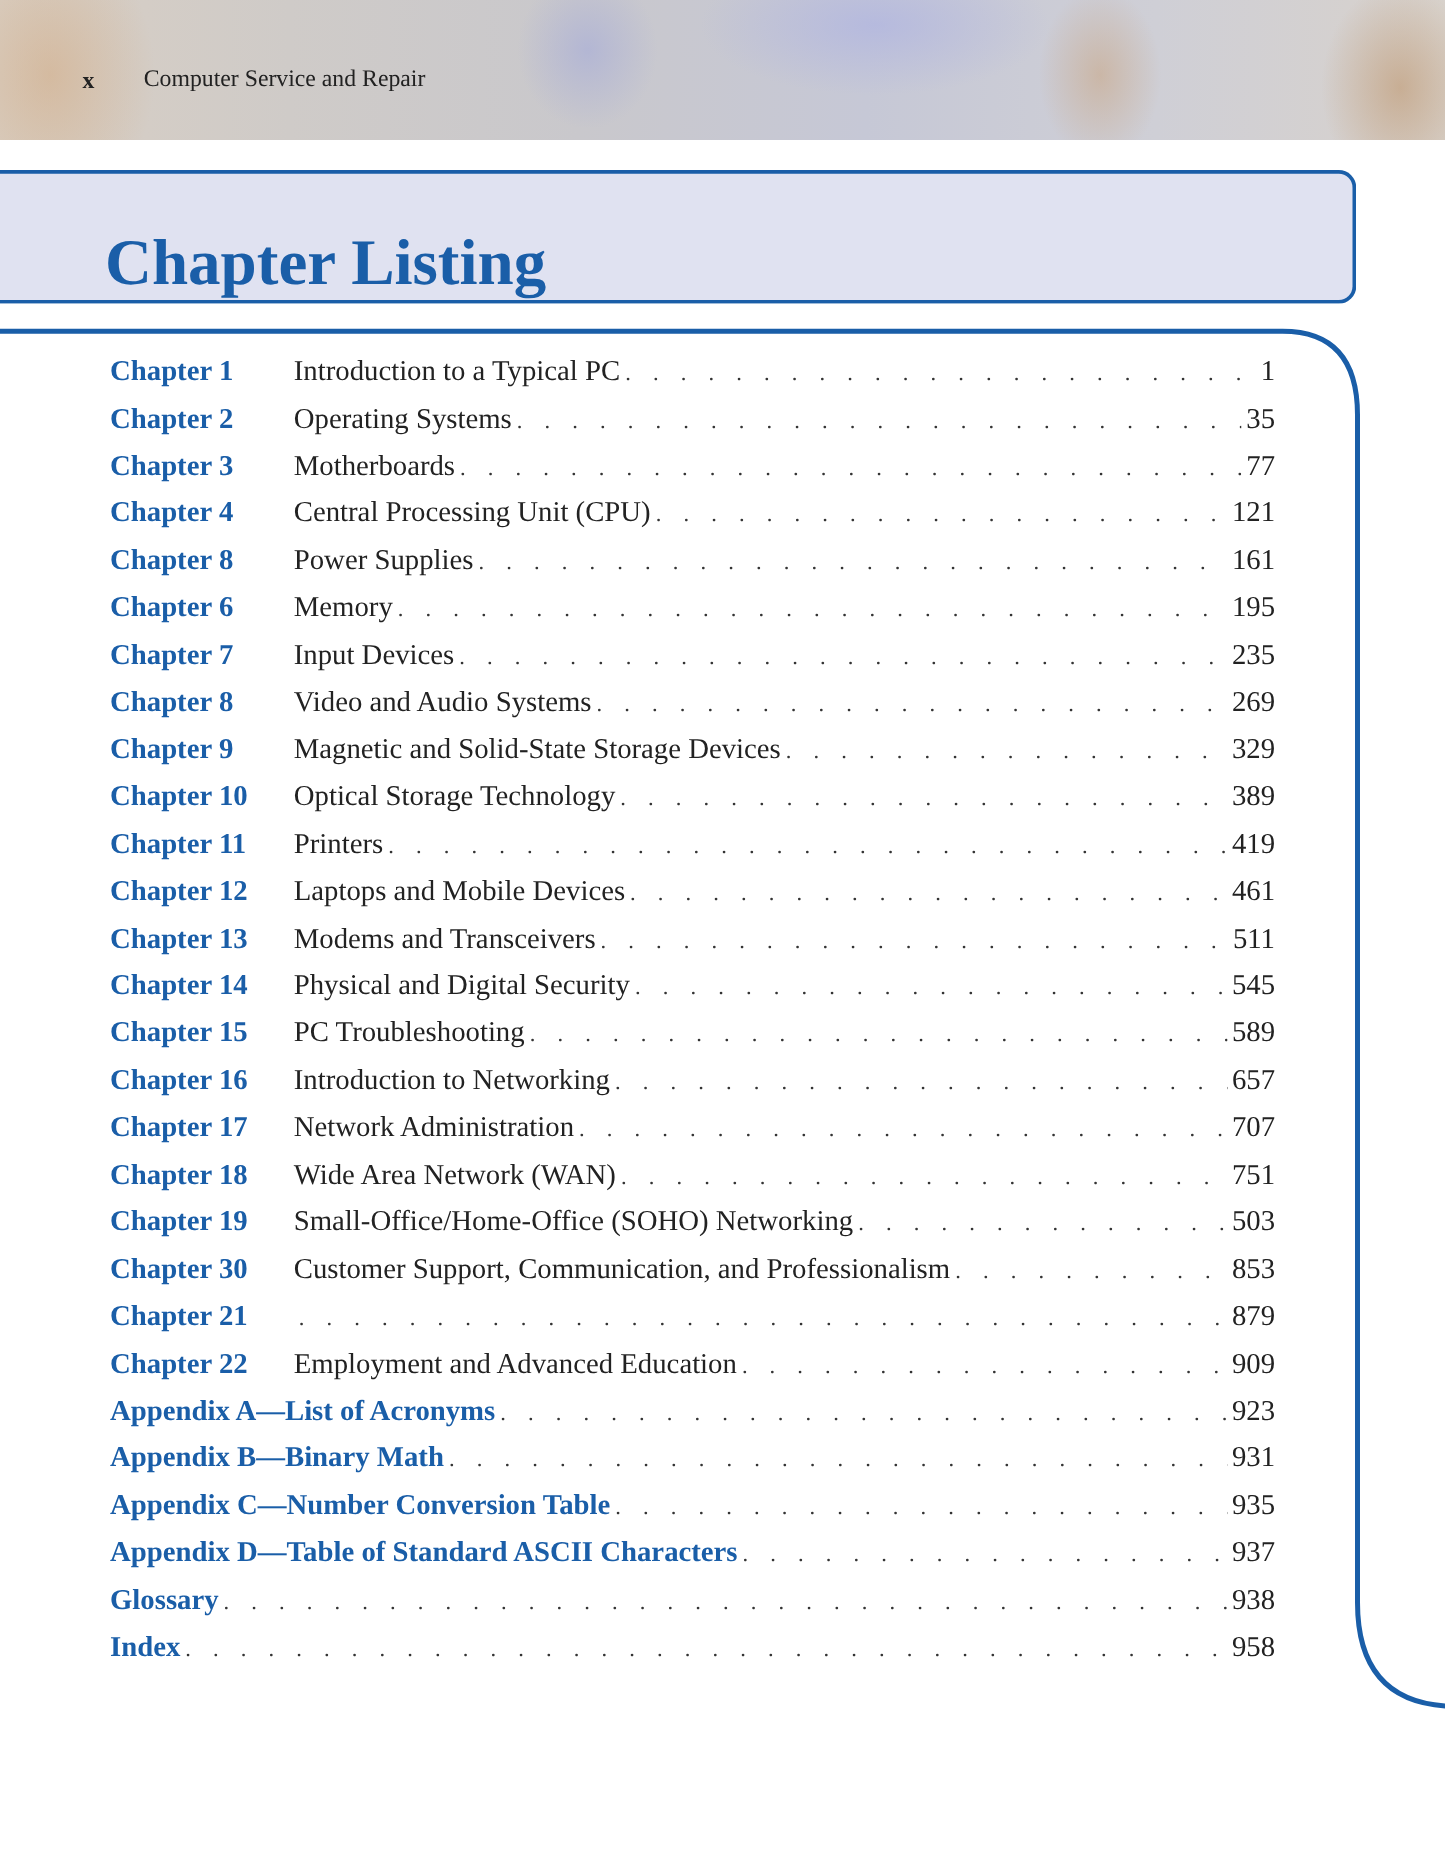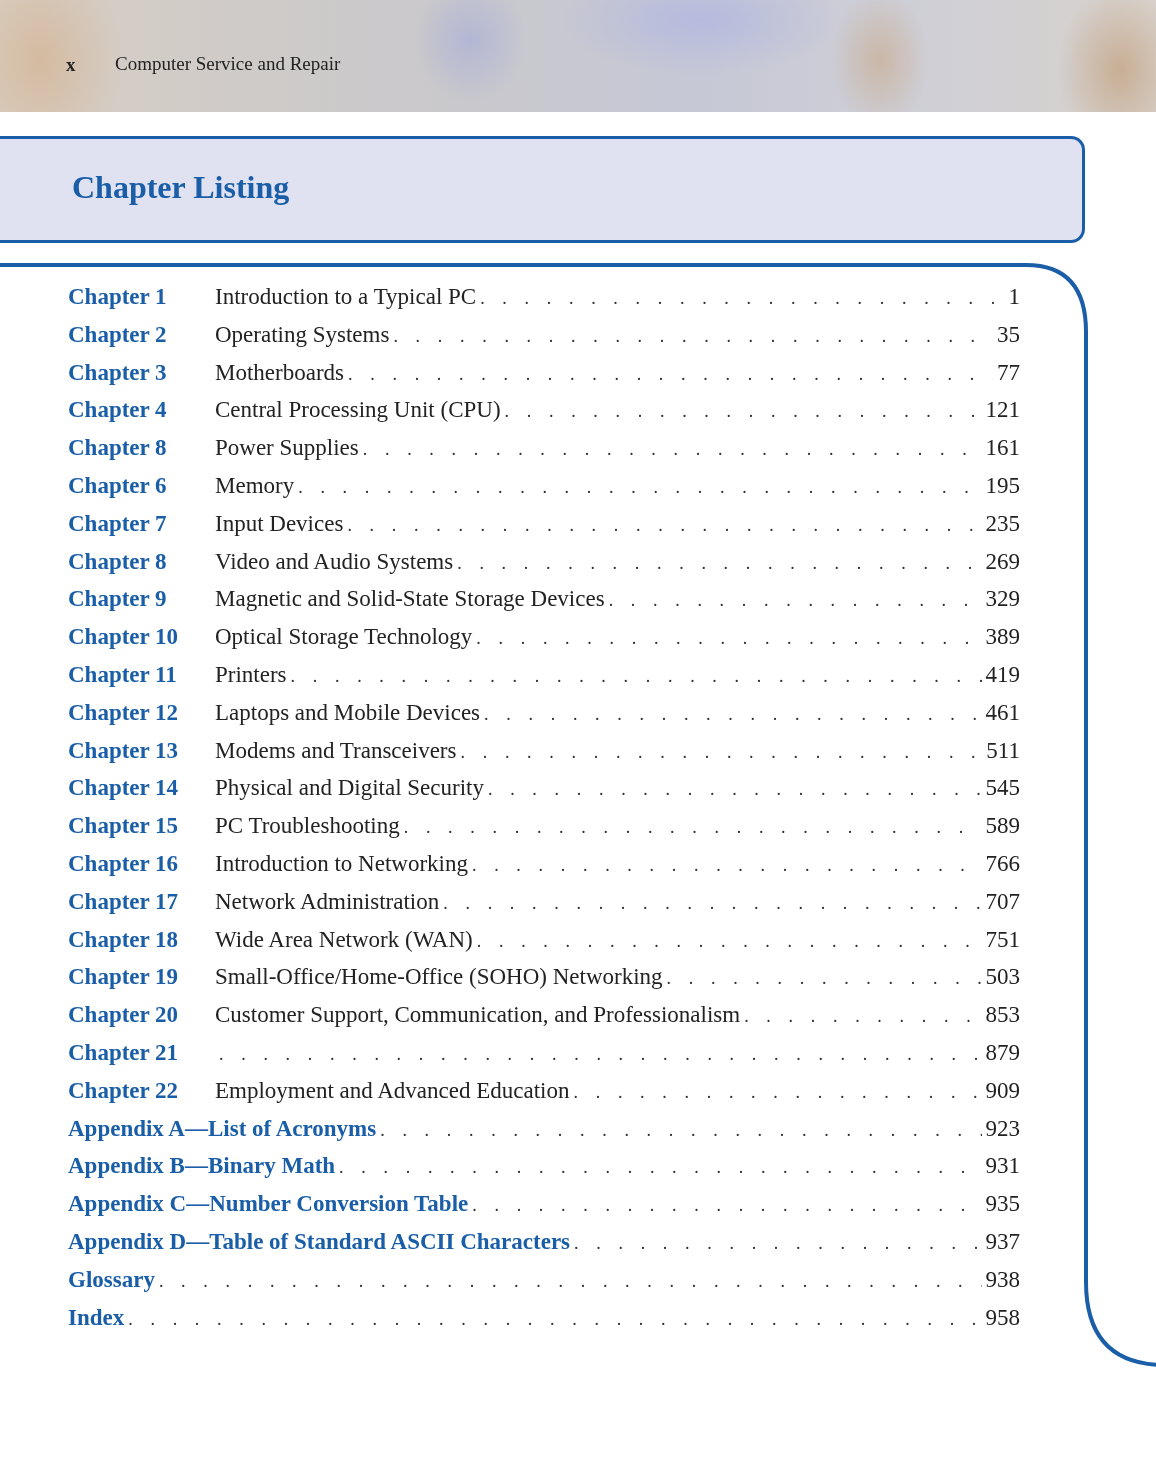--- a/index.html
+++ b/index.html
@@ -23,35 +23,35 @@
   }
   .banner .book-title {
     position:absolute; left:115px; top:53px; font-size:19px; color:#222;
   }
   .title-box {
     position:absolute; left:-4px; top:136px; width:1086px; height:101px;
     background:#e0e2f1; border:3px solid #1a5ea8; border-left:none;
     border-radius:0 14px 14px 0;
   }
   .title-box h1 {
-    position:absolute; left:72px; top:26px; margin:4px;
-    font-size:32px; font-weight:bold; color:#1a5ea8;
+    position:absolute; left:72px; top:26px; margin:16px;
+    font-size:52px; font-weight:bold; color:#1a5ea8;
   }
   .list-frame {
     position:absolute; left:-4px; top:262px; width:1180px; height:1106px;
     pointer-events:none;
   }
   .toc {
     position:absolute; left:68px; top:284px; width:952px;
   }
   .row {
     display:flex; align-items:baseline; height:37.8px; font-size:23px; color:#222;
   }
   .label {
-    color:#1a5ea8; font-weight:bold; white-space:nowrap;
+    color:#1a5ea8; font-weight:bold; white-space:nowrap;margin-left:20px;
   }
   .chap-label { width:147px; flex:none; }
   .entry-title { white-space:nowrap; }
   .leader {
     flex:1; overflow:hidden; white-space:nowrap; margin:0 4px;
     letter-spacing:6.6px; color:#333; font-size:18px;
   }
   .page { flex:none; text-align:right; }
 </style>
 </head>
@@ -158,42 +158,42 @@
   <div class="row">
       <span class="label chap-label">Chapter 15</span>
       <span class="entry-title">PC Troubleshooting</span>
       <span class="leader">. . . . . . . . . . . . . . . . . . . . . . . . . . . . . . . . . . . . . . . . . . . . . . . . . . . . . . . . . . . . . . . . . . . . . . . . . . . . . .</span>
       <span class="page">589</span>
     </div>
   <div class="row">
       <span class="label chap-label">Chapter 16</span>
       <span class="entry-title">Introduction to Networking</span>
       <span class="leader">. . . . . . . . . . . . . . . . . . . . . . . . . . . . . . . . . . . . . . . . . . . . . . . . . . . . . . . . . . . . . . . . . . . . . . . . . . . . . .</span>
-      <span class="page">766</span>
+      <span class="page">657</span>
     </div>
   <div class="row">
       <span class="label chap-label">Chapter 17</span>
       <span class="entry-title">Network Administration</span>
       <span class="leader">. . . . . . . . . . . . . . . . . . . . . . . . . . . . . . . . . . . . . . . . . . . . . . . . . . . . . . . . . . . . . . . . . . . . . . . . . . . . . .</span>
       <span class="page">707</span>
     </div>
   <div class="row">
       <span class="label chap-label">Chapter 18</span>
       <span class="entry-title">Wide Area Network (WAN)</span>
       <span class="leader">. . . . . . . . . . . . . . . . . . . . . . . . . . . . . . . . . . . . . . . . . . . . . . . . . . . . . . . . . . . . . . . . . . . . . . . . . . . . . .</span>
       <span class="page">751</span>
     </div>
   <div class="row">
       <span class="label chap-label">Chapter 19</span>
       <span class="entry-title">Small-Office/Home-Office (SOHO) Networking</span>
       <span class="leader">. . . . . . . . . . . . . . . . . . . . . . . . . . . . . . . . . . . . . . . . . . . . . . . . . . . . . . . . . . . . . . . . . . . . . . . . . . . . . .</span>
       <span class="page">503</span>
     </div>
   <div class="row">
-      <span class="label chap-label">Chapter 20</span>
+      <span class="label chap-label">Chapter 30</span>
       <span class="entry-title">Customer Support, Communication, and Professionalism</span>
       <span class="leader">. . . . . . . . . . . . . . . . . . . . . . . . . . . . . . . . . . . . . . . . . . . . . . . . . . . . . . . . . . . . . . . . . . . . . . . . . . . . . .</span>
       <span class="page">853</span>
     </div>
   <div class="row">
       <span class="label chap-label">Chapter 21</span>
       <span class="leader">. . . . . . . . . . . . . . . . . . . . . . . . . . . . . . . . . . . . . . . . . . . . . . . . . . . . . . . . . . . . . . . . . . . . . . . . . . . . . .</span>
       <span class="page">879</span>
     </div>
   <div class="row">

